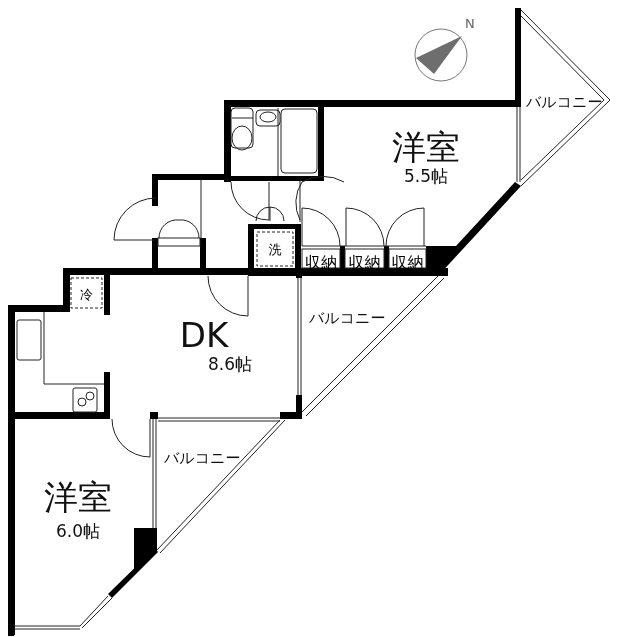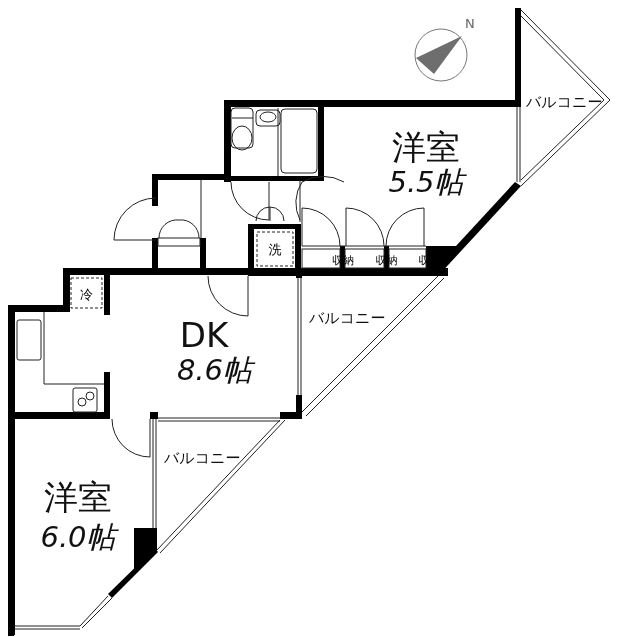--- a/index.html
+++ b/index.html
@@ -1,23 +1,23 @@
 <!DOCTYPE html>
 <html><head>
 <meta charset="utf-8">
 <style>
   html, body { margin:0; padding:0; background:#ffffff; }
   body { width:617px; height:637px; position:relative; overflow:hidden; font-family:"DejaVu Sans", sans-serif; }
   #plan { position:absolute; left:0; top:0; width:617px; height:637px; }
   .lbl { position:absolute; color:#111; white-space:nowrap; font-family:"DejaVu Sans", sans-serif; line-height:1; }
   .room-name { font-size:34px; text-align:center; }
-  .room-size { font-size:29px; text-align:center;font-style:italic; }
+  .room-size { font-size:17px; text-align:center; }
   .room-block { position:absolute; text-align:center; }
   .small { font-size:15px; }
-  .storage { font-size:11px; position:absolute; text-align:center;margin-left:22px; }
+  .storage { font-size:16px; position:absolute; text-align:center; }
   .north { font-size:13px; color:#666; }
   .fixture { font-size:13px; position:absolute; text-align:center; }
 </style>
 </head>
 <body>
 
 <svg id="plan" viewBox="0 0 617 637" xmlns="http://www.w3.org/2000/svg">
 
   <g>
     <circle cx="441" cy="55" r="26" fill="none" stroke="#777" stroke-width="1"></circle>

